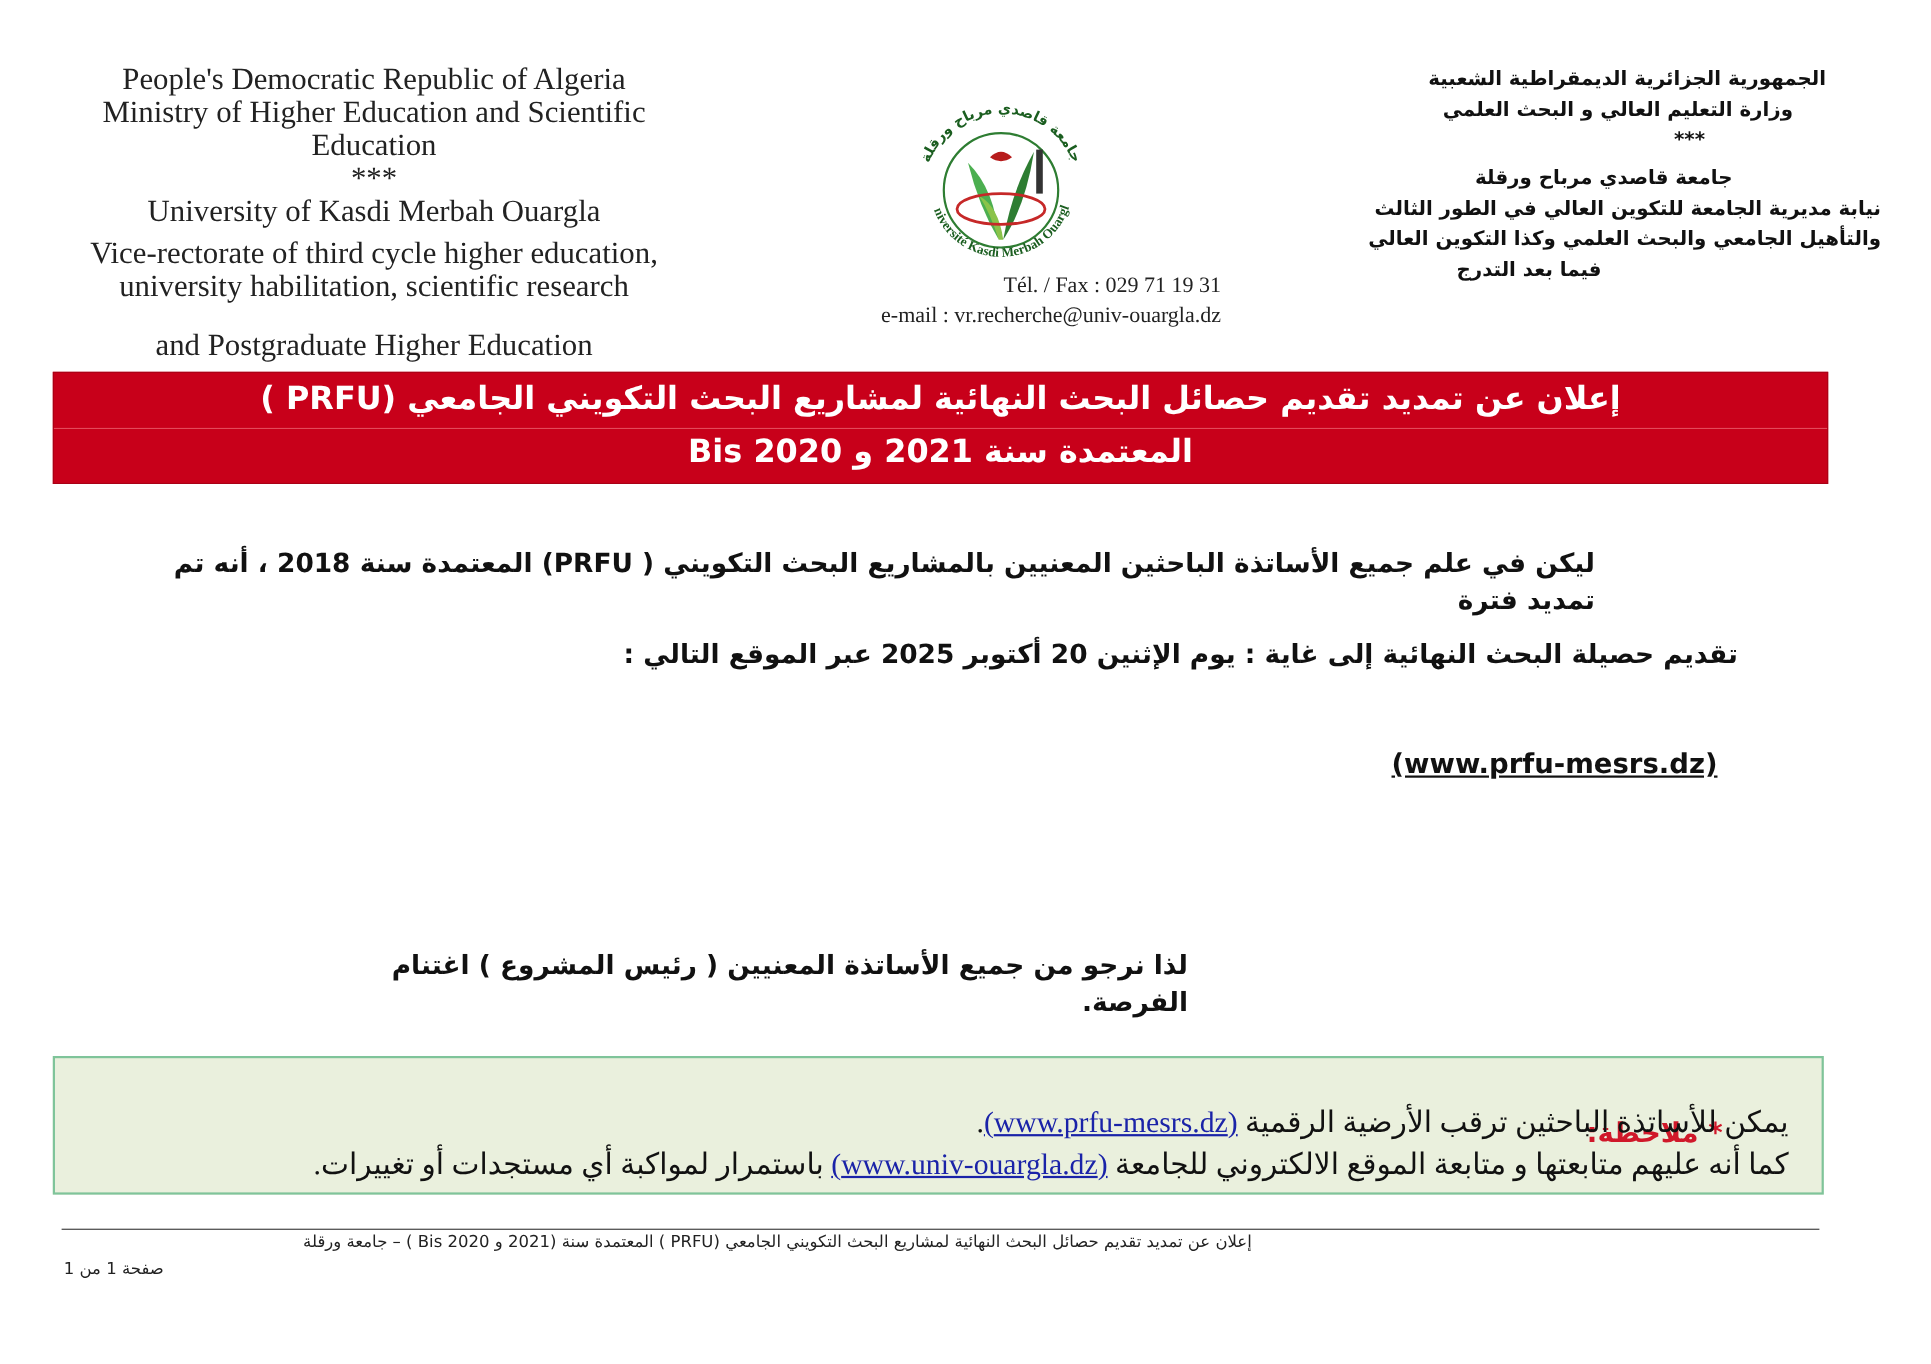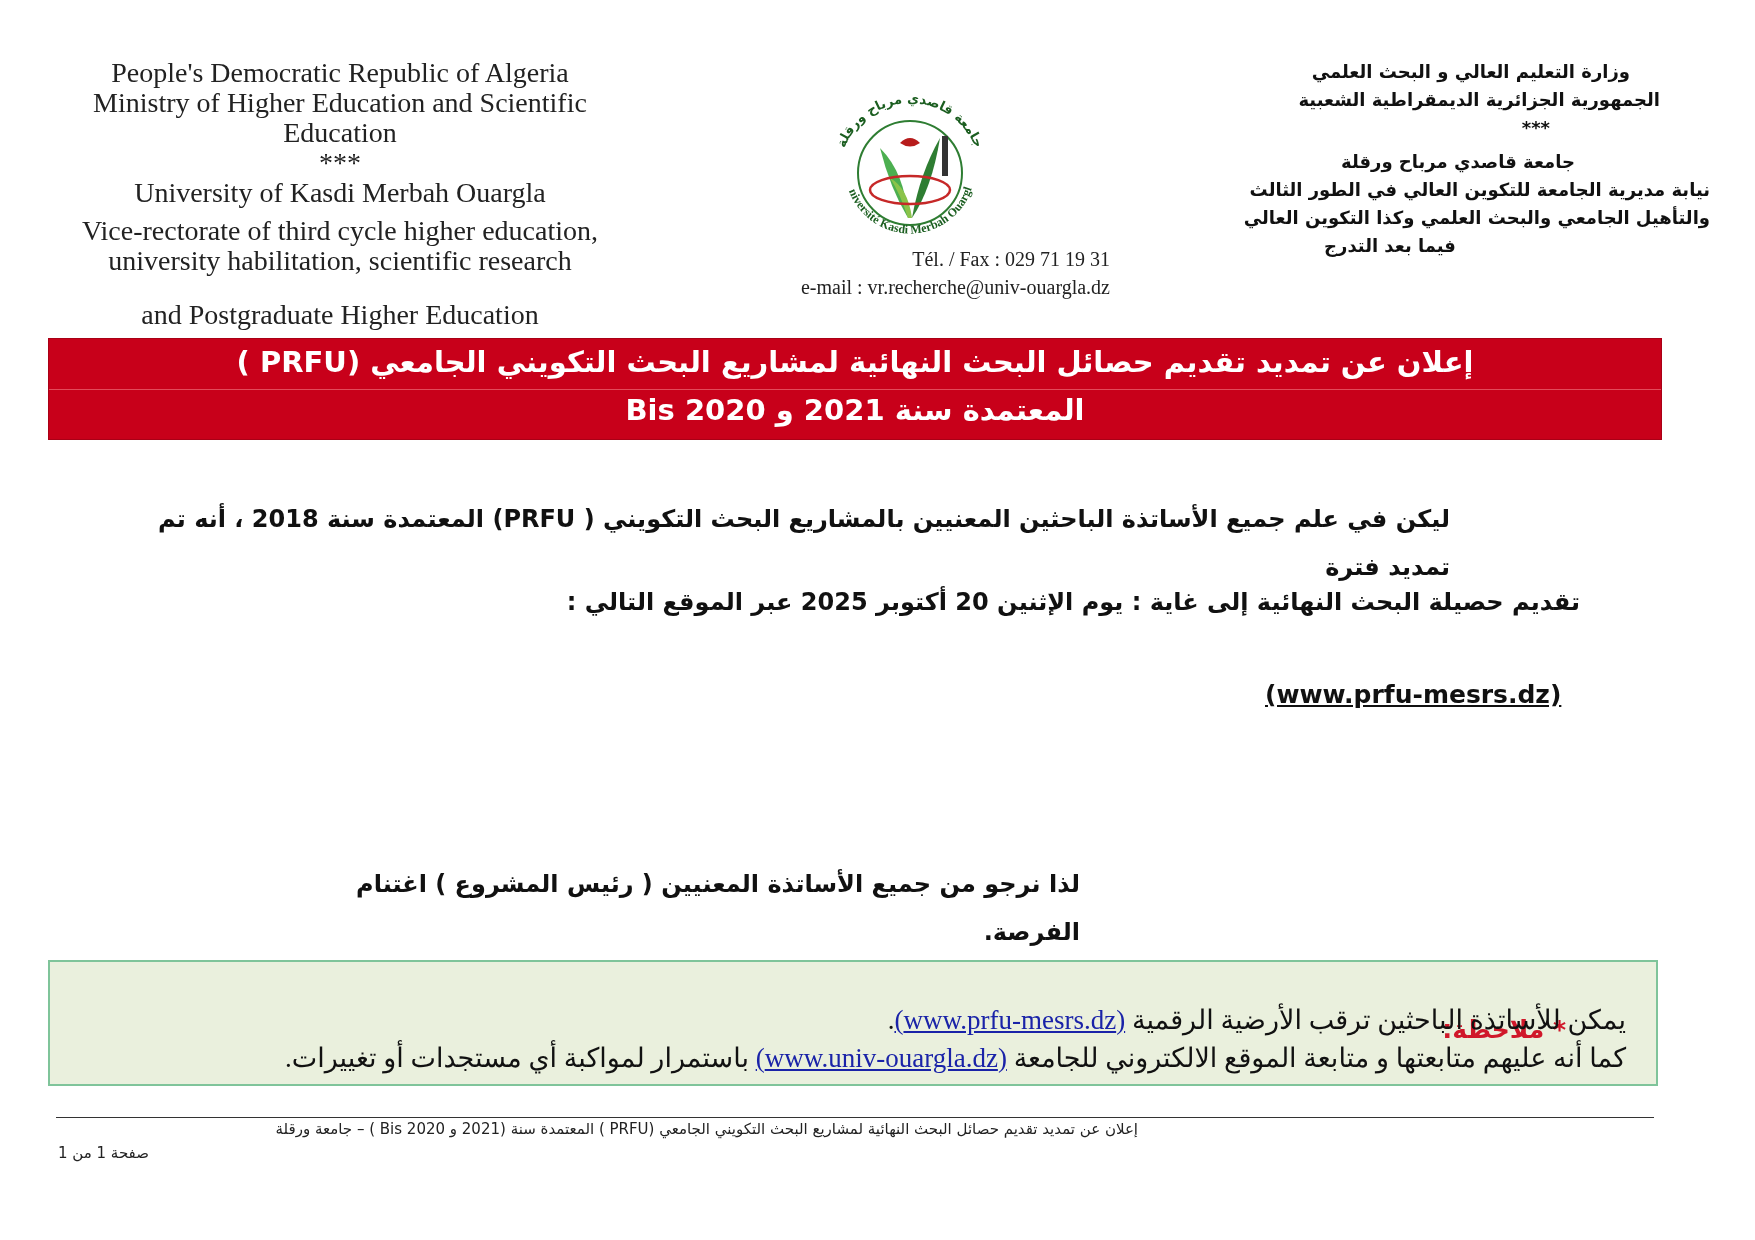--- a/index.html
+++ b/index.html
@@ -6,21 +6,21 @@
   body{width:1755px;height:1240px;position:relative;overflow:hidden;font-family:"DejaVu Serif",serif;color:#111;}
   .abs{position:absolute;}
   .en{font-family:"Liberation Serif",serif;font-size:28px;color:#222;line-height:30px;text-align:center;}
   .ar{font-family:"DejaVu Sans",sans-serif;direction:rtl;font-weight:bold;color:#111;}
   .ar-right{font-size:18px;line-height:28px;text-align:center;}
   .logo{left:820px;top:78px;width:180px;height:170px;}
   .contact{font-family:"Liberation Serif",serif;font-size:20px;color:#222;text-align:right;line-height:28px;}
   .banner{left:48px;top:338px;width:1612px;height:100px;background:#c8001a;border:1px solid #a90016;}
   .banner-line{position:absolute;left:0;width:100%;text-align:center;color:#fff;font-family:"DejaVu Sans",sans-serif;font-weight:bold;font-size:29px;direction:rtl;}
   .banner-sep{position:absolute;left:0;top:50px;width:100%;height:1px;background:#e34a5a;}
-  .body-ar{font-size:24px;line-height:48px;}
+  .body-ar{font-size:24px;line-height:34px;}
   .link{font-family:"DejaVu Sans",sans-serif;font-weight:bold;font-size:25px;text-decoration:underline;color:#111;}
   .note{left:48px;top:960px;width:1606px;height:122px;background:#eaf0dd;border:2px solid #7fc49a;}
   .note-title{color:#d0182a;font-size:25px;font-weight:bold;font-family:"DejaVu Sans",sans-serif;direction:rtl;}
   .note-line{font-family:"Liberation Serif",serif;font-size:27px;direction:rtl;color:#111;}
   .note-line a{color:#1a23a8;text-decoration:underline;}
   .footer-rule{left:56px;top:1117px;width:1598px;height:1px;background:#333;}
   .footer{font-family:"DejaVu Sans",sans-serif;font-size:15px;color:#222;direction:rtl;}
 </style>
 </head>
 <body>
@@ -58,22 +58,22 @@
     </text>
   </svg>
 </div>
 
 <div class="abs contact" style="left:690px;top:245px;width:420px;">
   <div>Tél. / Fax : 029 71 19 31</div>
   <div>e-mail : vr.recherche@univ-ouargla.dz</div>
 </div>
 
 <div class="abs ar ar-right" style="left:1230px;top:58px;width:480px;">
+  <div style="text-align:right;padding-right:50px;">الجمهورية الجزائرية الديمقراطية الشعبية</div>
   <div style="text-align:right;padding-right:80px;">وزارة التعليم العالي و البحث العلمي</div>
-  <div style="text-align:right;padding-right:50px;">الجمهورية الجزائرية الديمقراطية الشعبية</div>
   <div style="text-align:right;padding-right:160px;">***</div>
   <div style="text-align:right;padding-right:135px;margin-top:6px;">جامعة قاصدي مرباح ورقلة</div>
   <div style="text-align:right;">نيابة مديرية الجامعة للتكوين العالي في الطور الثالث</div>
   <div style="text-align:right;">والتأهيل الجامعي والبحث العلمي وكذا التكوين العالي</div>
   <div style="text-align:center;padding-right:160px;">فيما بعد التدرج</div>
 </div>
 
 <div class="abs banner">
   <div class="banner-line" style="top:6px;">إعلان عن تمديد تقديم حصائل البحث النهائية  لمشاريع البحث التكويني الجامعي (PRFU )</div>
   <div class="banner-sep"></div>

